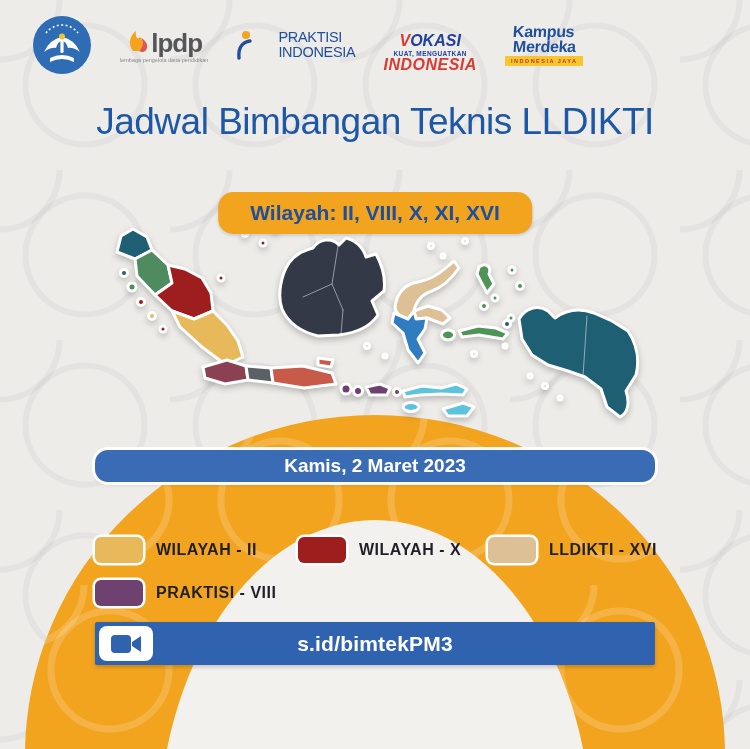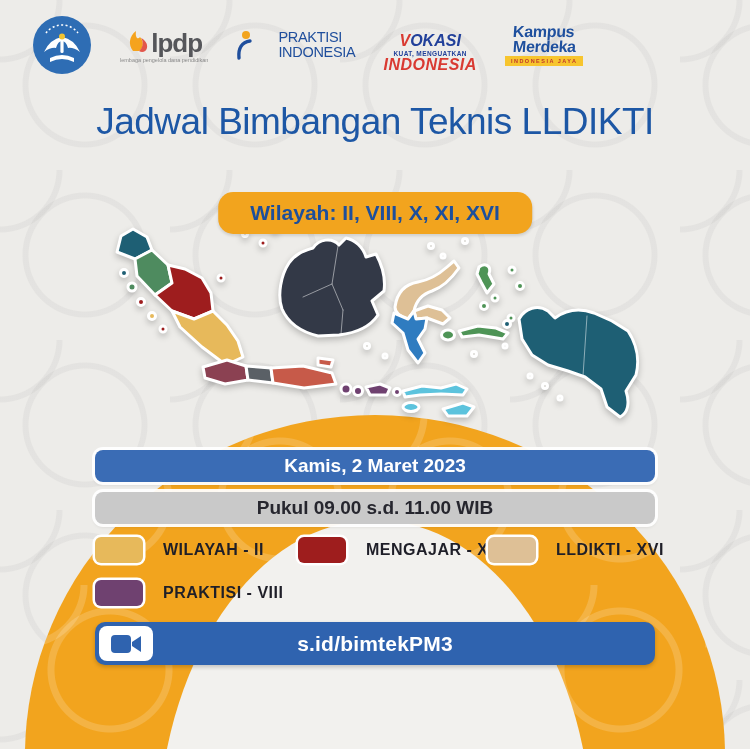--- a/index.html
+++ b/index.html
@@ -55,37 +55,37 @@
     z-index:2; background:var(--inner-dome,#F2F1EE); }
 
   
   .map-svg{ position:absolute; left:75px; top:226px; width:600px; height:200px; z-index:2;
             overflow:visible; filter:drop-shadow(0 3px 3px rgba(0,0,0,.22)); }
   .map-svg path, .map-svg circle, .map-svg ellipse{
     stroke:#FFFFFF; stroke-width:3; stroke-linejoin:round; stroke-linecap:round; }
   .map-svg .prov{ fill:none; stroke:#FFFFFF; stroke-width:.9; opacity:.55; }
 
   
-  .bar{ position:absolute; left:95px; width:560px; height:32px; z-index:3; border-radius:8px;
+  .bar{ position:absolute; left:95px; width:560px; height:32px; z-index:3; border-radius:13px;
         display:flex; align-items:center; justify-content:center;
         font-size:19px; font-weight:800; box-shadow:0 0 0 3px rgba(255,255,255,.95), 0 2px 4px rgba(0,0,0,.18); }
   .bar-date{ top:450px; background:var(--date-bar-blue,#3A6CB5); color:#fff; }
   .bar-time{ top:492px; background:var(--time-bar-gray,#C9C9C9); color:var(--time-bar-text,#26262E); }
 
   
   .legend{ position:absolute; left:95px; top:537px; width:562px; z-index:3;
            display:grid; grid-template-columns:203px 190px 1fr; row-gap:17px; }
-  .legend-item{ display:flex; align-items:center; gap:20px; }
+  .legend-item{ display:flex; align-items:center; gap:13px; }
   .swatch{ width:48px; height:26px; border-radius:6px; flex:0 0 auto;
            box-shadow:0 0 0 2.5px #fff, 0 1px 2px rgba(0,0,0,.2); }
   .legend-label{ font-size:16px; font-weight:700; color:#1F1F28; letter-spacing:.5px; white-space:nowrap; }
 
   
   .link-bar{ position:absolute; left:95px; top:622px; width:560px; height:43px; z-index:3;
-             background:var(--link-bar-blue,#2F63AF); border-radius:10px; display:flex; align-items:center;
+             background:var(--link-bar-blue,#2F63AF); border-radius:2px; display:flex; align-items:center;
              box-shadow:0 2px 4px rgba(0,0,0,.2); cursor:pointer; }
   .cam-box{ width:54px; height:35px; background:#fff; border-radius:8px; margin-left:4px;
             display:flex; align-items:center; justify-content:center; }
   .link-text{ position:absolute; left:0; width:100%; text-align:center;
               color:#fff; font-size:21px; font-weight:800; letter-spacing:.2px; }
 </style>
 </head>
 <body>
 
 <div id="poster">
@@ -203,30 +203,29 @@
     <circle cx="390" cy="15" r="2.5" fill="#D9D8D3"></circle>
     <circle cx="399" cy="128" r="2.5" fill="#D9D8D3"></circle>
     <circle cx="455" cy="150" r="2" fill="#D9D8D3"></circle>
     <circle cx="470" cy="160" r="2.5" fill="#D9D8D3"></circle>
     <circle cx="485" cy="172" r="2" fill="#D9D8D3"></circle>
     <circle cx="430" cy="120" r="2" fill="#D9D8D3"></circle>
   </svg>
 
   <div class="bar bar-date">Kamis, 2 Maret 2023</div>
 
-  <div class="bar bar-time">Pukul 09.00 s.d. 11.00 WIB</div>
 
   <div class="legend">
     <div class="legend-item">
       <span class="swatch" style="background: rgb(231, 185, 91);"></span>
       <span class="legend-label">WILAYAH - II</span>
     </div>
     <div class="legend-item">
       <span class="swatch" style="background: rgb(158, 29, 29);"></span>
-      <span class="legend-label">MENGAJAR - X</span>
+      <span class="legend-label">WILAYAH - X</span>
     </div>
     <div class="legend-item">
       <span class="swatch" style="background: rgb(222, 192, 150);"></span>
       <span class="legend-label">LLDIKTI - XVI</span>
     </div>
     <div class="legend-item">
       <span class="swatch" style="background: rgb(111, 65, 112);"></span>
       <span class="legend-label">PRAKTISI - VIII</span>
     </div>
   </div>

